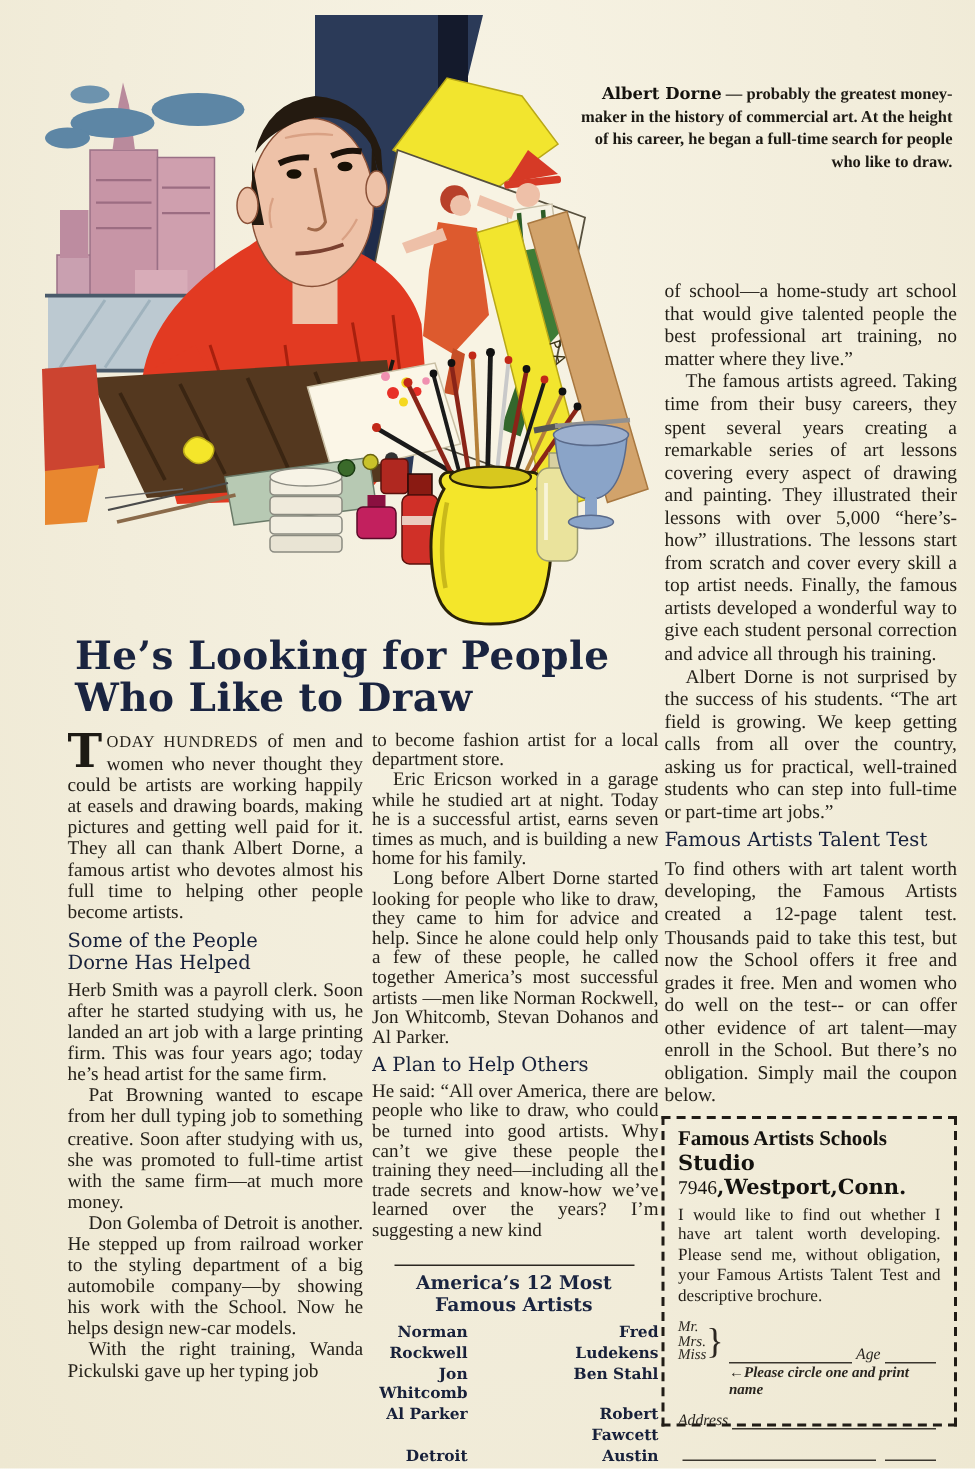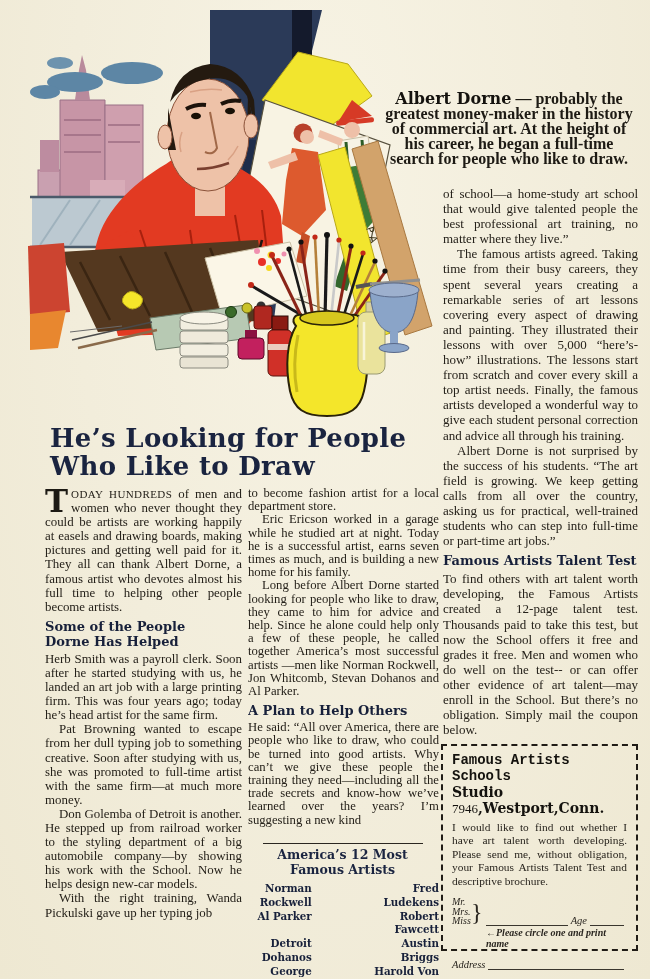--- a/index.html
+++ b/index.html
@@ -4,52 +4,52 @@
 <style>
   html,body{margin:0;padding:0;}
   .page{
     position:relative; width:650px; height:979px; overflow:hidden;
     background:radial-gradient(ellipse at 50% 18%, #f7f3e4 0%, #f2eddb 55%, #eee8d2 100%);
     font-family:"Liberation Serif", serif; color:#26221c;
   }
   .illu{position:absolute; left:10px; top:5px;}
   
   .caption{position:absolute; left:383px; top:55px; width:252px;
-    font-size:16px; line-height:15px; font-weight:bold; color:#1d1a14; text-align:center;margin-top:36px;}
+    font-size:11px; line-height:15px; font-weight:bold; color:#1d1a14; text-align:right;}
   .caption .lead{font-family:"DejaVu Serif", serif; font-weight:bold; color:#14120e;}
   
   .headline{position:absolute; left:50px; top:424px; width:392px; 
     font-family:"DejaVu Serif", serif; font-weight:bold; font-size:26px; line-height:28px;
     color:#1a2440; letter-spacing:.3px;}
   
   .col{position:absolute; text-align:justify; color:#25211a; overflow:hidden;}
   .col p{margin:0;}
   .col p.ind{text-indent:14px;}
   .col-left{left:45px;  top:487px; width:197px; height:456px; font-size:12.9px; line-height:14.1px;}
   .col-mid {left:248px; top:487px; width:191px; height:352px; font-size:12.7px; line-height:13.2px;}
   .col-right{left:443px;top:186px; width:195px; height:557px; font-size:13px;  line-height:15.1px;}
-  .subhead{font-family:"DejaVu Serif", serif; font-weight:bold; font-size:13px; line-height:15px;
+  .subhead{font-family:"DejaVu Serif", serif; font-weight:normal; font-size:13px; line-height:15px;
     color:#17203a; text-align:left; margin:5px 0 3px;}
   .dropcap{float:left; font-family:"DejaVu Serif", serif; font-weight:bold; font-size:31px;
     line-height:25px; padding:2px 3px 0 0; color:#1d1a14;}
   .smallcaps{font-size:11px; letter-spacing:.4px;}
   
   .artists{position:absolute; left:246px; top:843px; width:193px; text-align:center;}
   .artists .rule{width:160px; margin:0 auto 4px; border-top:1.5px solid #2a2620;}
   .artists .title{font-family:"DejaVu Serif", serif; font-weight:bold; font-size:12.5px;
     line-height:14.5px; color:#1a2440;}
   .artists .rows{margin-top:5px;}
   .artists .row{display:flex; font-family:"DejaVu Serif", serif; font-weight:bold;
     font-size:10.3px; line-height:13.8px; color:#17203a;gap:48px;}
   .artists .l{width:48%; text-align:right; padding-right:4px;}
   .artists .r{width:52%; text-align:right; padding-left:4px;}
   
   .coupon{position:absolute; left:441px; top:744px; width:197px; height:207px;
     border:2.5px dashed #201c16; box-sizing:border-box; padding:6px 9px 4px;}
-  .coupon .cname{font-family:Liberation Mono, monospace; font-weight:bold; font-size:14px;
+  .coupon .cname{font-family:Liberation Serif, serif; font-weight:bold; font-size:14px;
     line-height:16px; color:#14120e;}
   .coupon .cstudio{font-family:"DejaVu Serif", serif; font-weight:bold; font-size:14px;
     line-height:16px; color:#14120e;}
   .coupon .cstudio .num{font-family:Liberation Serif, serif; font-weight:normal; font-size:13px;}
   .coupon .cbody{margin-top:4px; font-size:11.4px; line-height:13.4px; text-align:justify; color:#221e18;}
   .frm{font-style:italic; font-size:10.5px; color:#2a2620;}
   .frow{display:flex; align-items:flex-end;}
   .fline{flex:1; border-bottom:1px solid #3a362e; margin:0 3px; height:11px;}
   .fline.short{flex:0 0 34px;}
   .titles{line-height:9.5px; font-size:10px;}
@@ -272,20 +272,24 @@
     <div class="title">
       <div>America’s 12 Most</div>
       <div>Famous Artists</div>
     </div>
     <div class="rows">
       <div class="row">
           <div class="l">Norman Rockwell</div>
           <div class="r">Fred Ludekens</div>
         </div>
       <div class="row">
+          <div class="l">Jon Whitcomb</div>
+          <div class="r">Ben Stahl</div>
+        </div>
+      <div class="row">
           <div class="l">Al Parker</div>
           <div class="r">Robert Fawcett</div>
         </div>
       <div class="row">
           <div class="l">Detroit Dohanos</div>
           <div class="r">Austin Briggs</div>
         </div>
       <div class="row">
           <div class="l">George Giusti</div>
           <div class="r">Harold Von Schmidt</div>

